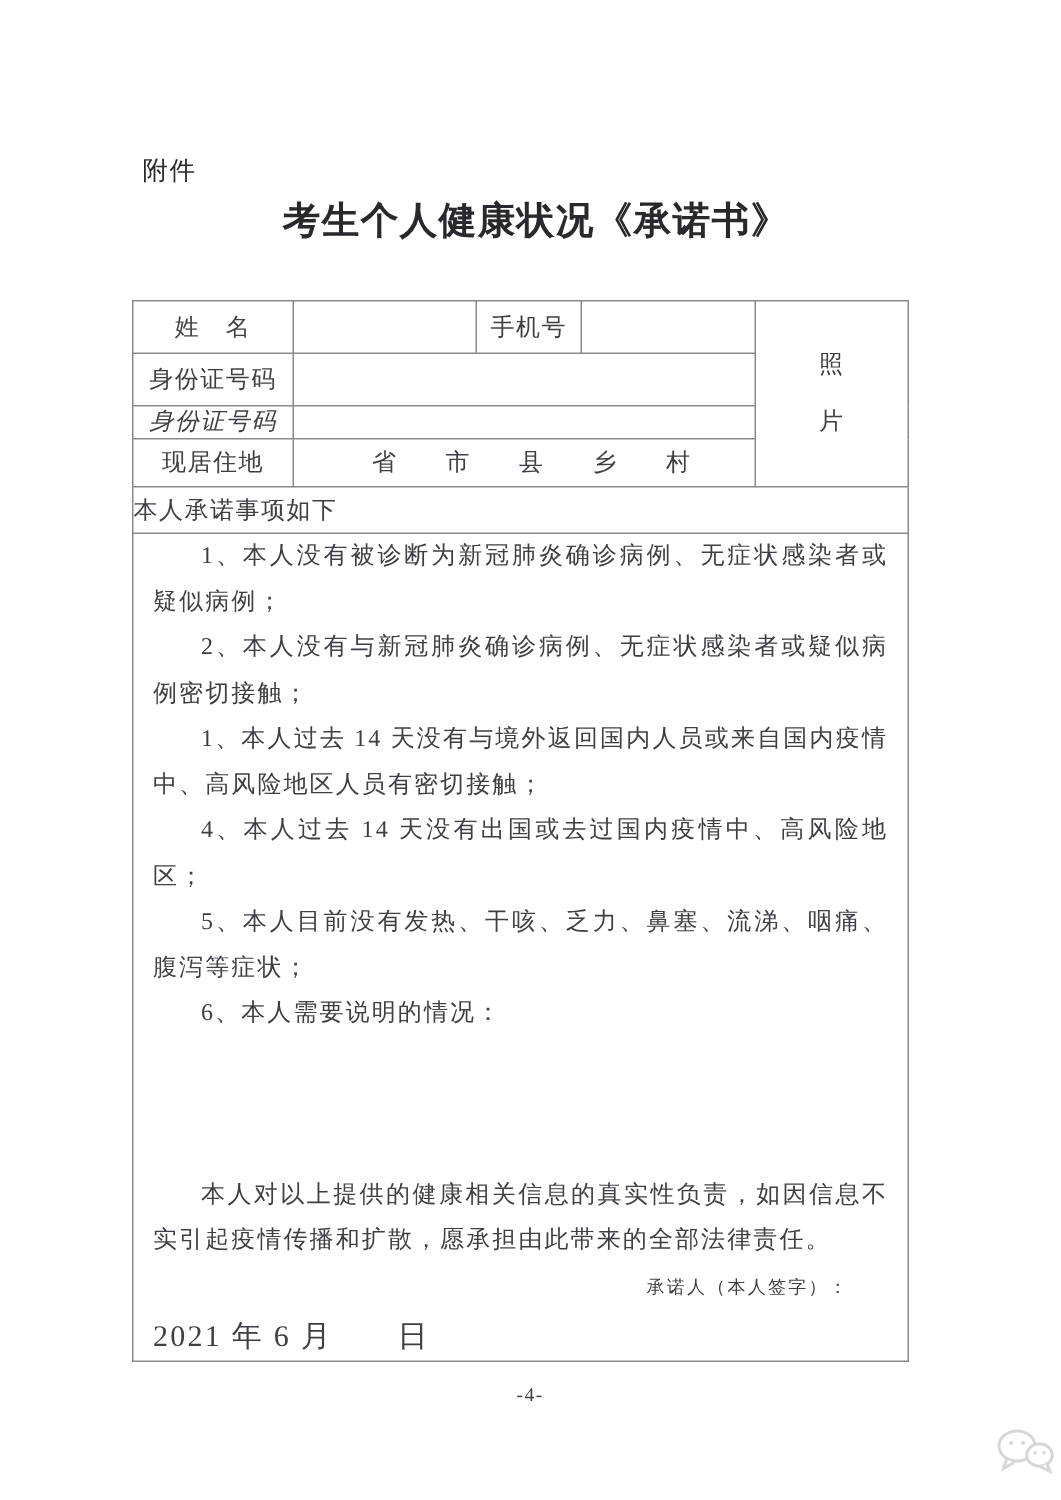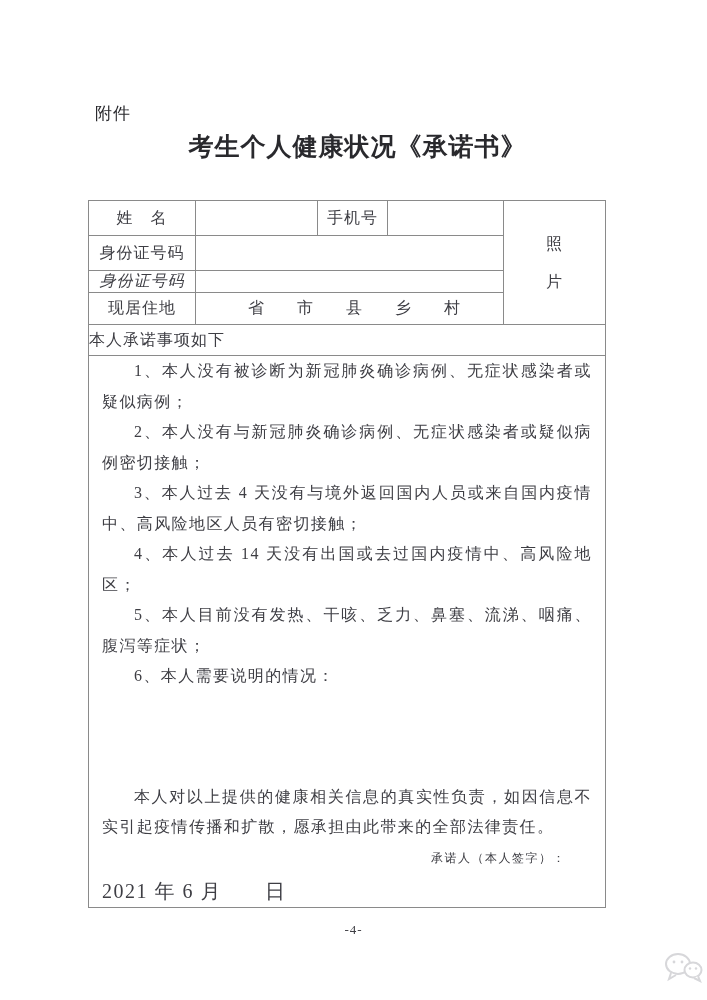--- a/index.html
+++ b/index.html
@@ -133,21 +133,21 @@
         </div>
       </td>
     </tr>
     <tr class="r5">
       <td colspan="5">本人承诺事项如下</td>
     </tr>
     <tr>
       <td colspan="5" class="body-cell">
         <p>1、本人没有被诊断为新冠肺炎确诊病例、无症状感染者或疑似病例；</p>
         <p>2、本人没有与新冠肺炎确诊病例、无症状感染者或疑似病例密切接触；</p>
-        <p>3、本人过去 4 天没有与境外返回国内人员或来自国内疫情中、高风险地区人员有密切接触；</p>
+        <p>1、本人过去 14 天没有与境外返回国内人员或来自国内疫情中、高风险地区人员有密切接触；</p>
         <p>4、本人过去 14 天没有出国或去过国内疫情中、高风险地区；</p>
         <p>5、本人目前没有发热、干咳、乏力、鼻塞、流涕、咽痛、腹泻等症状；</p>
         <p>6、本人需要说明的情况：</p>
         <div class="remarks-space"></div>
         <p>本人对以上提供的健康相关信息的真实性负责，如因信息不实引起疫情传播和扩散，愿承担由此带来的全部法律责任。</p>
         <div class="signature-line">承诺人（本人签字）：</div>
         <div class="date-line">2021 年 6 月　　日</div>
       </td>
     </tr>
   </tbody>

